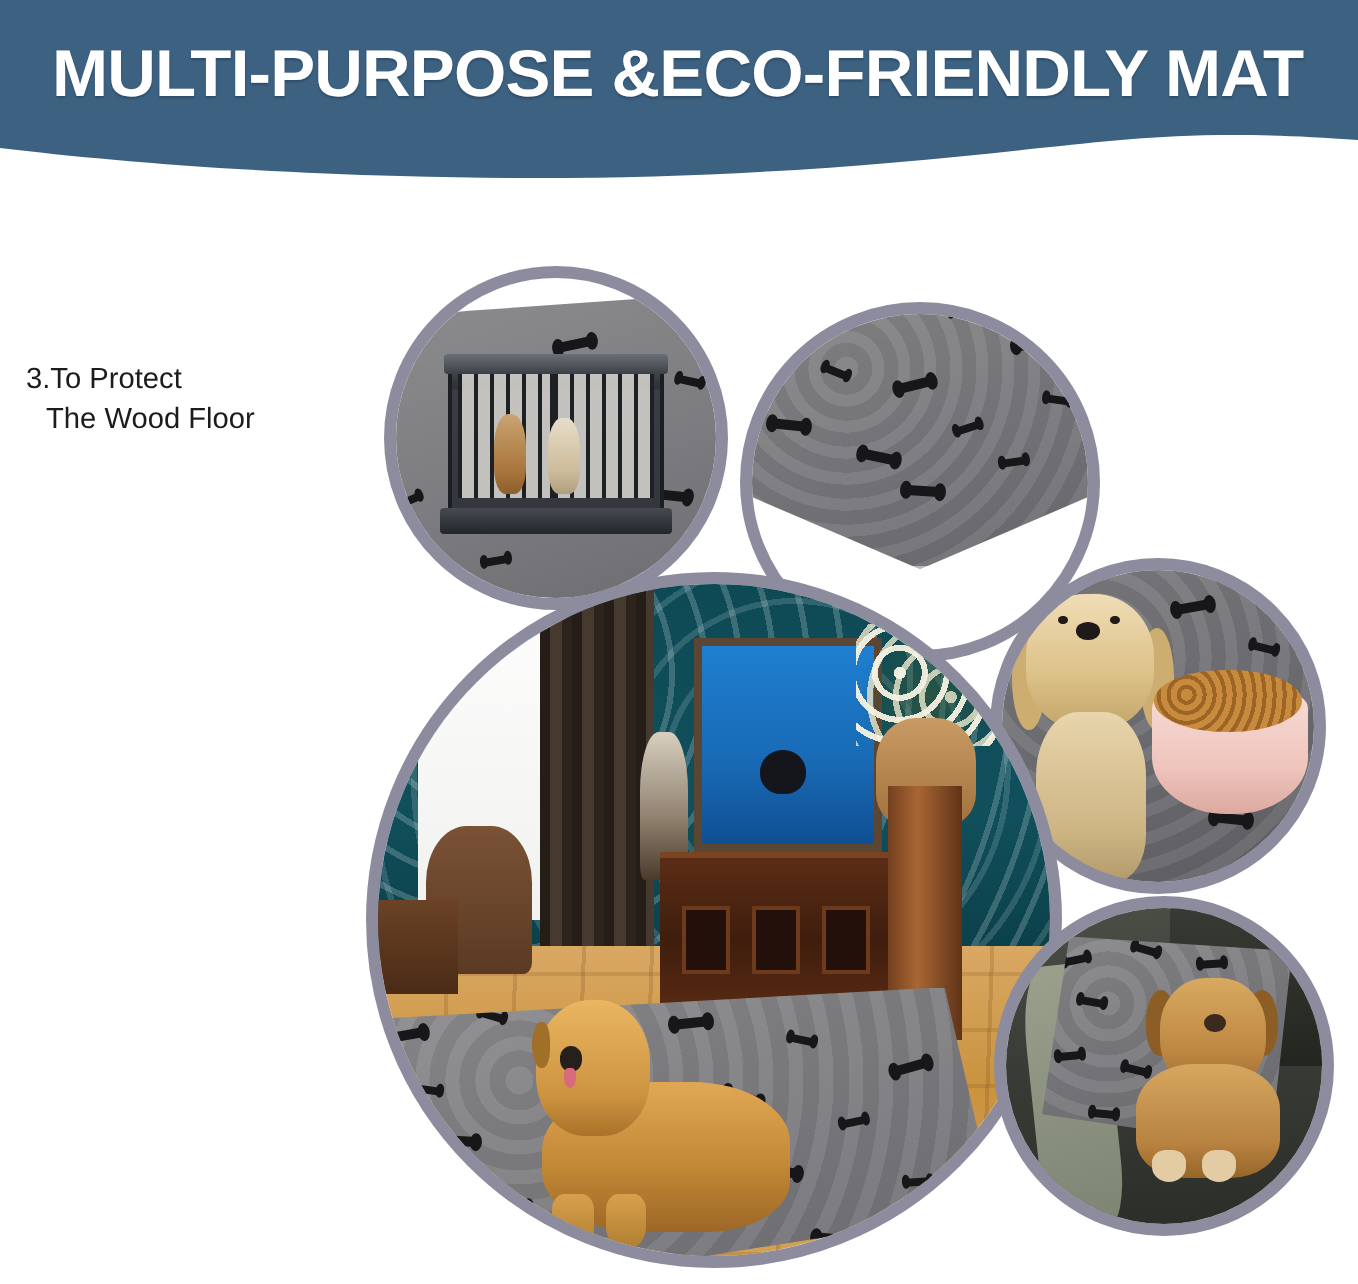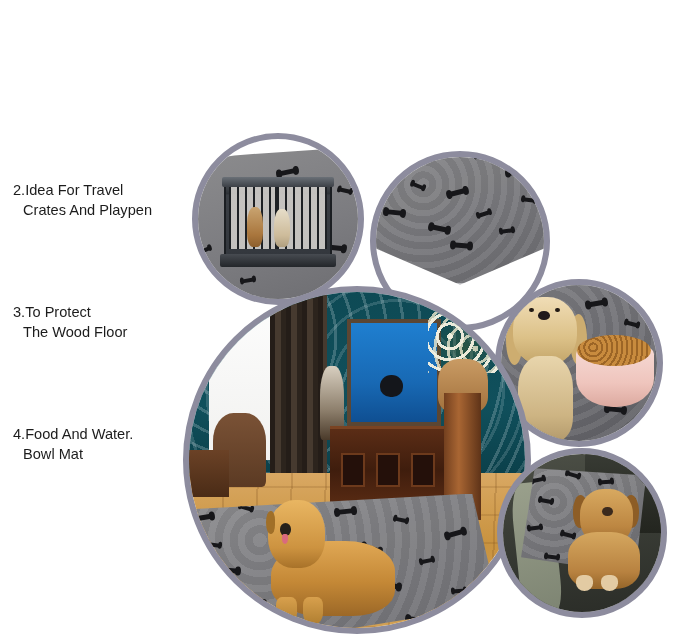--- a/index.html
+++ b/index.html
@@ -397,38 +397,37 @@
   .car-pup .cp-paw {
     position: absolute; bottom: -4%; width: 22%; height: 16%;
     background: #e3cba3; border-radius: 40% 40% 50% 50%;
   }
 </style>
 </head>
 <body>
 
 <div id="page">
 
+  <div id="header-banner">
+    <svg width="679" height="100" viewBox="0 0 679 100" preserveAspectRatio="none">
+      <path d="M0,0 L679,0 L679,70 C600,64 560,70 520,74
+               C430,84 330,92 200,88 C120,86 50,80 0,74 Z" fill="#3d6180"></path>
+    </svg>
+    <div id="header-title">MULTI-PURPOSE &amp;ECO-FRIENDLY MAT</div>
+  </div>
 
   <div id="feature-list">
 
 
-    <div class="feature-item">
-      <span>2.</span><span>Idea For Travel</span>
-      <span class="fi-line2">Crates And Playpen</span>
-    </div>
 
     <div class="feature-item">
       <span>3.</span><span>To Protect</span>
       <span class="fi-line2">The Wood Floor</span>
     </div>
 
-    <div class="feature-item">
-      <span>4.</span><span>Food And Water.</span>
-      <span class="fi-line2">Bowl Mat</span>
-    </div>
 
   </div>
 
   <div id="collage">
 
     <div class="circ" id="circle-crate">
       <div class="scene">
         <div class="crate-floor">
           <div class="bone" style="left:48%;top:12%;transform:rotate(-8deg);"></div>
           <div class="bone sm" style="left:78%;top:28%;transform:rotate(16deg);"></div>

